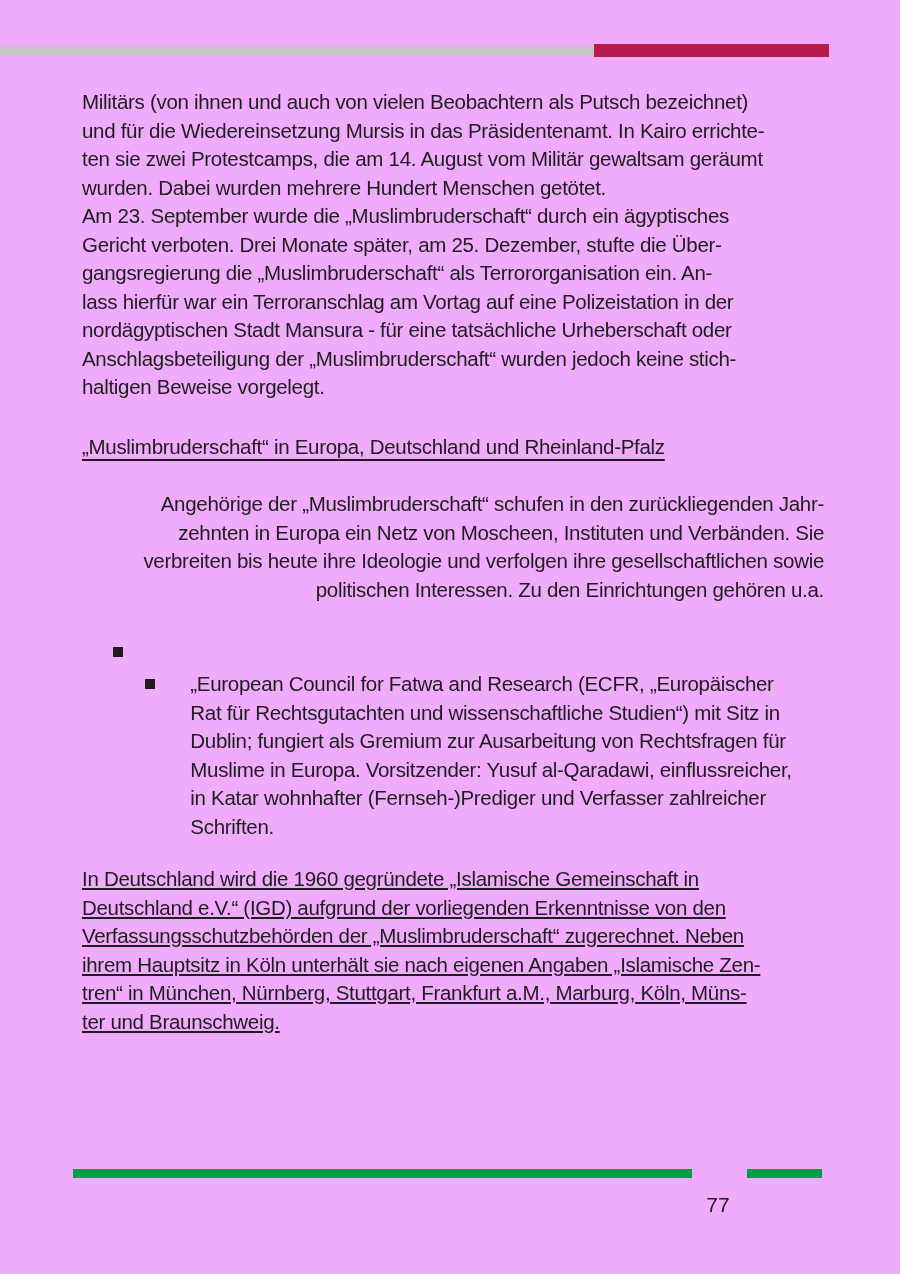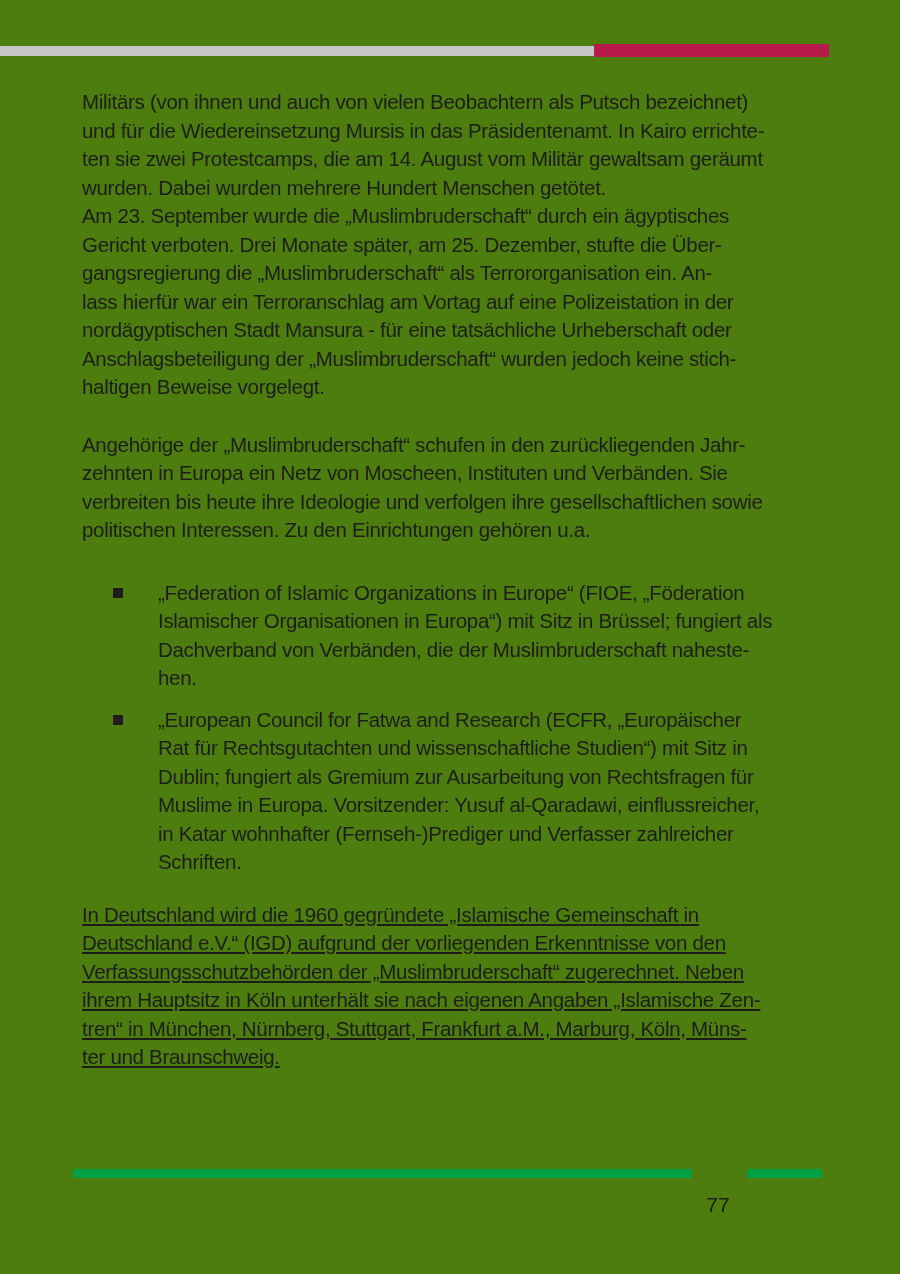--- a/index.html
+++ b/index.html
@@ -4,21 +4,21 @@
 <style>
   html, body {
     margin: 0;
     padding: 0;
     background: #ffffff;
   }
   .page {
     position: relative;
     width: 900px;
     height: 1274px;
-    background: #4d7c0f;
+    background: #f0abfc;
     overflow: hidden;
     font-family: "Liberation Sans", "DejaVu Sans", sans-serif;
     color: #1d1d1b;
   }
   
   .bar-gray {
     position: absolute;
     left: 0; top: 46px;
     width: 594px; height: 10px;
   }
@@ -42,28 +42,28 @@
   }
   .heading {
     margin: 31px 0 0 0;
     font-size: 20.5px;
     font-weight: 400;
     line-height: 28.5px;
     text-decoration: underline;
     text-underline-offset: 5px;
     text-decoration-thickness: 1.5px;
   }
-  .para-intro { margin-top: 29px; }
+  .para-intro { margin-top: 29px; text-align: right; }
   .bullet-list {
     list-style: none;
     margin: 34px 0 0 0;
     padding: 0;
   }
   .bullet-item { display: flex; align-items: flex-start; }
-  .bullet-item + .bullet-item { margin-top: 13px; }
+  .bullet-item + .bullet-item { margin-top: 13px; justify-content: center; }
   .sq {
     flex: 0 0 auto;
     width: 10px; height: 10px;
     margin: 9px 0 0 31px;
     background: #1d1d1b;
   }
   .bullet-text {
     margin-left: 35px;
     white-space: pre-line;
   }
@@ -104,33 +104,30 @@
 ten sie zwei Protestcamps, die am 14. August vom Militär gewaltsam geräumt
 wurden. Dabei wurden mehrere Hundert Menschen getötet.
 Am 23. September wurde die „Muslimbruderschaft“ durch ein ägyptisches
 Gericht verboten. Drei Monate später, am 25. Dezember, stufte die Über-
 gangsregierung die „Muslimbruderschaft“ als Terrororganisation ein. An-
 lass hierfür war ein Terroranschlag am Vortag auf eine Polizeistation in der
 nordägyptischen Stadt Mansura - für eine tatsächliche Urheberschaft oder
 Anschlagsbeteiligung der „Muslimbruderschaft“ wurden jedoch keine stich-
 haltigen Beweise vorgelegt.</p>
 
+    <h2 class="heading">„Muslimbruderschaft“ in Europa, Deutschland und Rheinland-Pfalz</h2>
 
     <p class="para para-intro">Angehörige der „Muslimbruderschaft“ schufen in den zurückliegenden Jahr-
 zehnten in Europa ein Netz von Moscheen, Instituten und Verbänden. Sie
 verbreiten bis heute ihre Ideologie und verfolgen ihre gesellschaftlichen sowie
 politischen Interessen. Zu den Einrichtungen gehören u.a.</p>
 
     <ul class="bullet-list">
       <li class="bullet-item">
         <span class="sq"></span>
-        <div class="bullet-text">„Federation of Islamic Organizations in Europe“ (FIOE, „Föderation
-Islamischer Organisationen in Europa“) mit Sitz in Brüssel; fungiert als
-Dachverband von Verbänden, die der Muslimbruderschaft naheste-
-hen.</div>
       </li>
       <li class="bullet-item">
         <span class="sq"></span>
         <div class="bullet-text">„European Council for Fatwa and Research (ECFR, „Europäischer
 Rat für Rechtsgutachten und wissenschaftliche Studien“) mit Sitz in
 Dublin; fungiert als Gremium zur Ausarbeitung von Rechtsfragen für
 Muslime in Europa. Vorsitzender: Yusuf al-Qaradawi, einflussreicher,
 in Katar wohnhafter (Fernseh-)Prediger und Verfasser zahlreicher
 Schriften.</div>
       </li>

